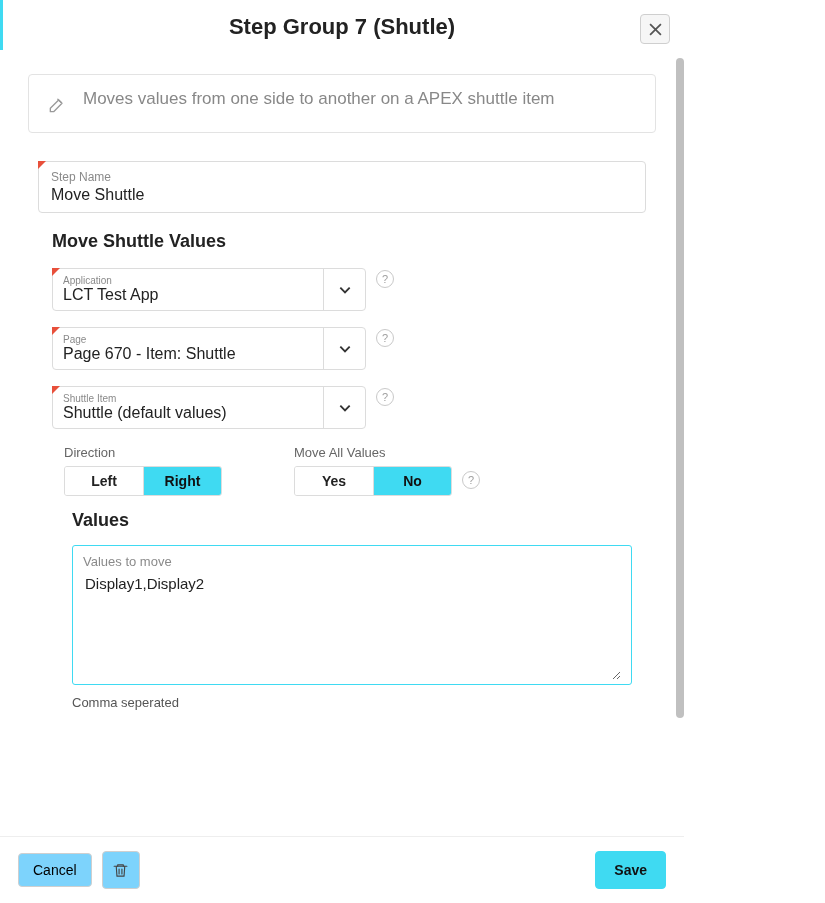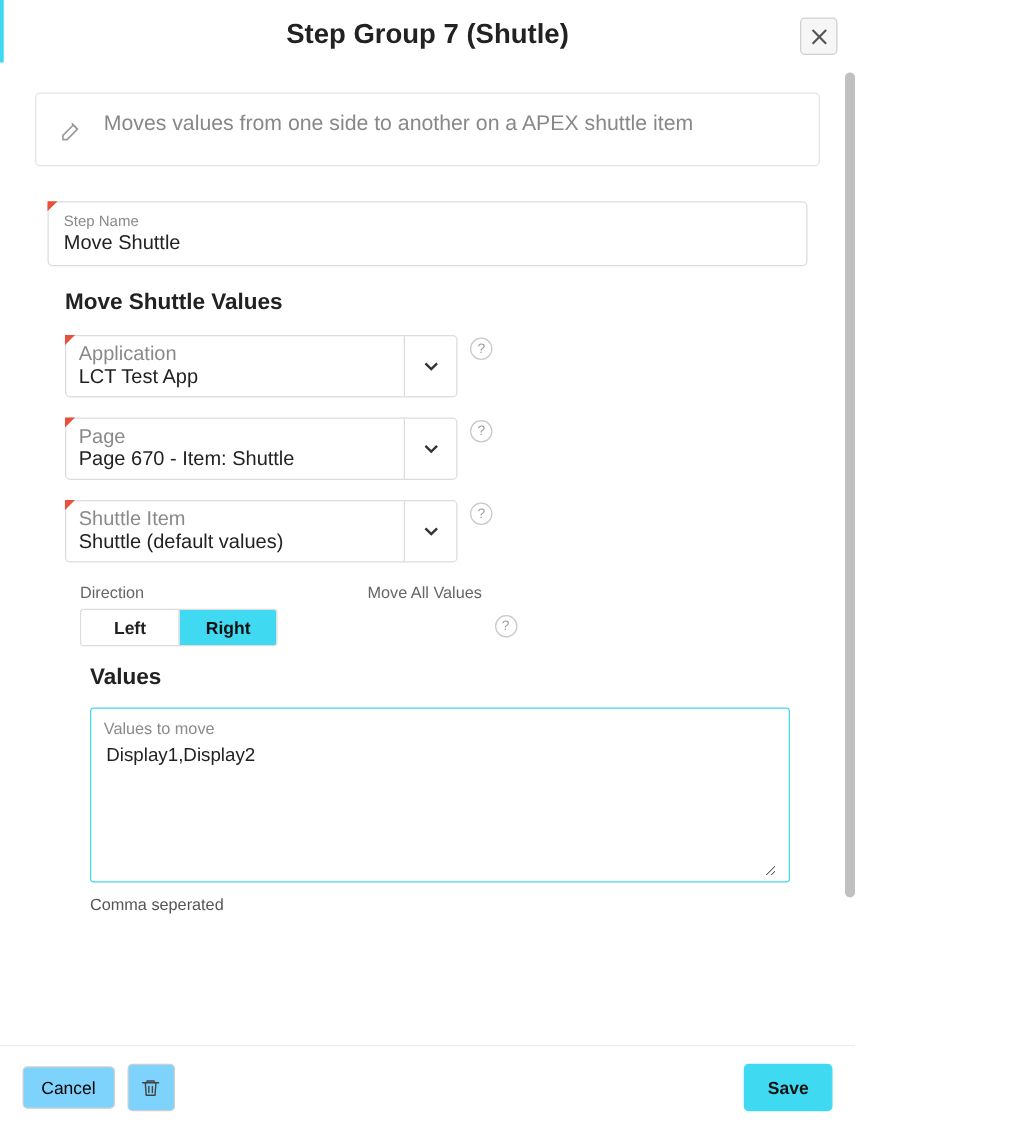--- a/index.html
+++ b/index.html
@@ -155,21 +155,21 @@
     left: -1px; top: -1px;
     width: 0; height: 0;
     border-top: 8px solid #e8503b;
     border-right: 8px solid transparent;
   }
   .select-body {
     flex: 1;
     padding: 6px 10px 6px 10px;
   }
   .select-label {
-    font-size: 16px;
+    font-size: 10px;
     color: #8a8a8a;
   }
   .select-value {
     font-size: 16px;
     color: #222;
   }
   .select-chevron {
     width: 42px;
     border-left: 1px solid #dcdcdc;
     display: flex;
@@ -392,20 +392,24 @@
             <div class="toggle-label">Direction</div>
             <div class="toggle-buttons">
               <div class="toggle-btn dir">Left</div>
               <div class="toggle-btn dir active">Right</div>
             </div>
           </div>
         </div>
         <div class="toggle-group">
           <div class="toggle-col">
             <div class="toggle-label">Move All Values</div>
+            <div class="toggle-buttons">
+              <div class="toggle-btn move">Yes</div>
+              <div class="toggle-btn move active">No</div>
+            </div>
           </div>
           <div class="help-icon" style="margin-top:26px">?</div>
         </div>
       </div>
 
       <div class="sub-heading">Values</div>
 
       <div class="textarea-wrap">
         <div class="textarea-label">Values to move</div>
         <textarea class="textarea-input" style="">Display1,Display2</textarea>

